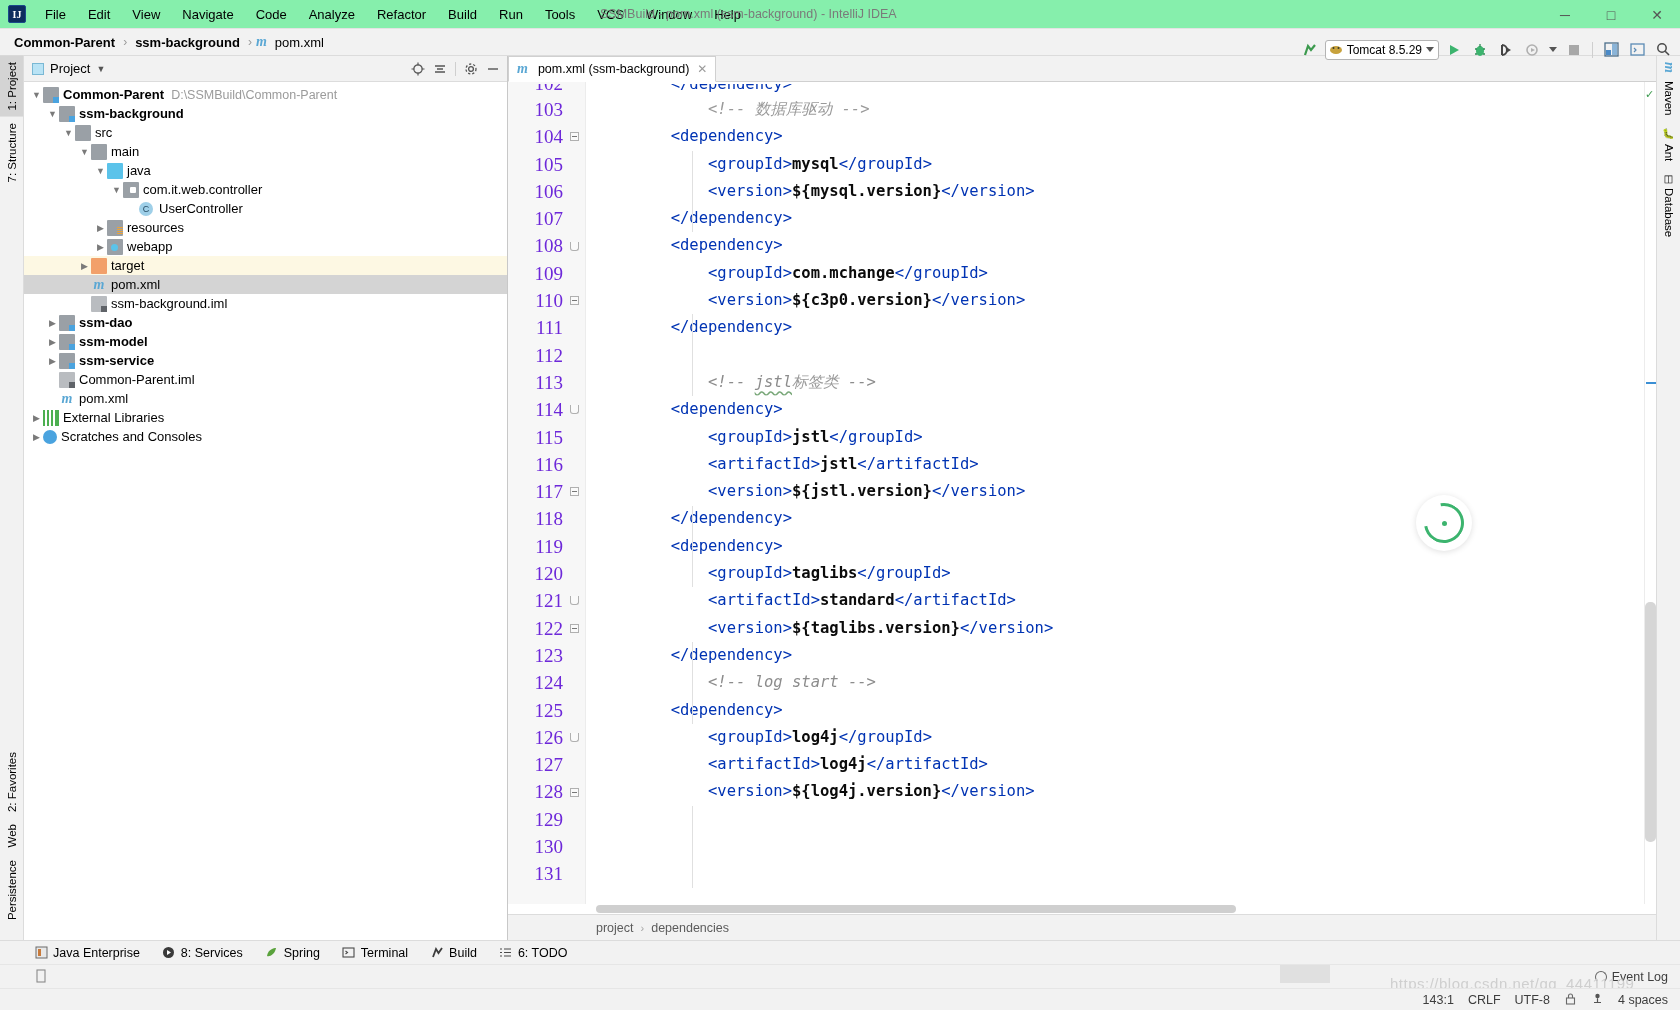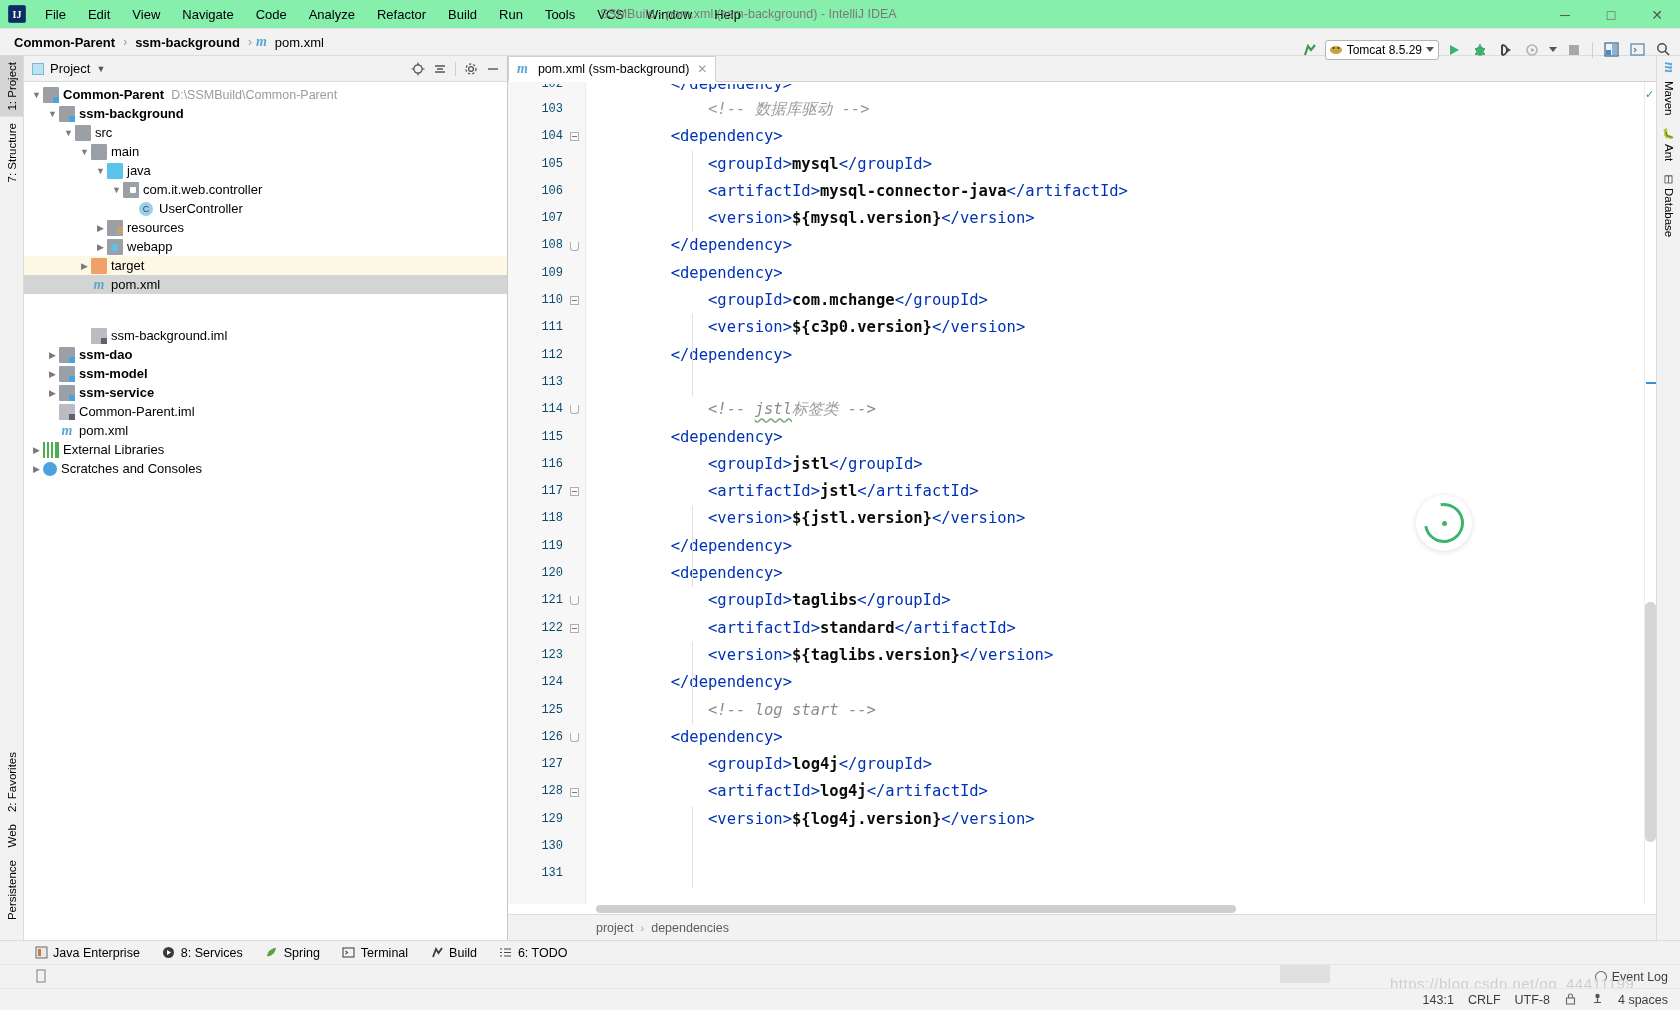--- a/index.html
+++ b/index.html
@@ -133,22 +133,22 @@
     background:#fff; border:1px solid #d0d0d0; border-bottom:1px solid #fff;
     font-size:12.5px; position:relative; bottom:-1px;
   }
   .tab .x { color:#9a9a9a; font-size:12px; margin-left:2px; }
 
   .edwrap { flex:1; display:flex; min-height:0; position:relative; overflow:hidden; }
   .gutter {
     width:78px; background:#f7f7f7; border-right:1px solid #ececec;
     flex:none; position:relative; text-align:right; padding-top:2px;
   }
-  .gnum { height:27.3px; line-height:27.3px; font-family:Liberation Mono, monospace;
-    font-size:12px; color:#0c4a6e; padding-right:22px; }
+  .gnum { height:27.3px; line-height:27.3px; font-family:Liberation Serif, serif;
+    font-size:19px; color:#6d28d9; padding-right:22px; }
   .folds { position:absolute; right:2px; top:2px; width:18px; }
   .fold { height:27.3px; display:flex; align-items:center; justify-content:center; }
   .fold-box { width:9px;height:9px;border:1px solid #b0b0b0;background:#fafafa;
     display:flex;align-items:center;justify-content:center; }
   .fold-box span { display:block; width:5px;height:1px;background:#777; }
   .fold-bot { width:9px;height:9px;border-left:1px solid #b0b0b0;border-right:1px solid #b0b0b0;
     border-bottom:1px solid #b0b0b0;background:#fafafa;
     display:flex;align-items:center;justify-content:center;border-radius:0 0 3px 3px;}
 
   .code {
@@ -430,21 +430,21 @@
           <div class="trow hl" style="padding-left: 54px;">
             <span class="tarrow">▶</span>
             <span class="ticon ic-folder-orange"></span>
             <span class="tlabel">target</span>
           </div>
           <div class="trow sel" style="padding-left: 54px;">
             <span class="tarrow"></span>
             <span class="ticon ic-maven">m</span>
             <span class="tlabel">pom.xml</span>
           </div>
-          <div class="trow" style="padding-left: 54px; margin-top: 32px;">
+          <div class="trow" style="padding-left: 54px;">
             <span class="tarrow"></span>
             <span class="ticon ic-iml"></span>
             <span class="tlabel">ssm-background.iml</span>
           </div>
           <div class="trow" style="padding-left: 22px;">
             <span class="tarrow">▶</span>
             <span class="ticon ic-mod"></span>
             <span class="tlabel bold">ssm-dao</span>
           </div>
           <div class="trow" style="padding-left: 22px;">
@@ -580,21 +580,20 @@
               <div class="fold"></div>
               <div class="fold"></div>
               <div class="fold"></div>
             </div>
         </div>
         <div class="code" id="code">
             <div class="cline" style="height: 12px; line-height: 0px; overflow: hidden;"><span class="tk-tag">        &lt;/dependency&gt;</span></div>
             <div class="cline"><span class="tk-cmt-cn">            &lt;!-- 数据库驱动 --&gt;</span></div>
             <div class="cline"><span class="tk-tag">        &lt;dependency&gt;</span></div>
             <div class="cline"><span class="tk-tag">            &lt;groupId&gt;</span><span class="tk-txt">mysql</span><span class="tk-tag">&lt;/groupId&gt;</span></div>
-            <div class="cline"><span class="tk-tag">            &lt;artifactId&gt;</span><span class="tk-txt">mysql-connector-java</span><span class="tk-tag">&lt;/artifactId&gt;</span></div>
             <div class="cline"><span class="tk-tag">            &lt;version&gt;</span><span class="tk-txt">${mysql.version}</span><span class="tk-tag">&lt;/version&gt;</span></div>
             <div class="cline"><span class="tk-tag">        &lt;/dependency&gt;</span></div>
             <div class="cline"><span class="tk-tag">        &lt;dependency&gt;</span></div>
             <div class="cline"><span class="tk-tag">            &lt;groupId&gt;</span><span class="tk-txt">com.mchange</span><span class="tk-tag">&lt;/groupId&gt;</span></div>
             <div class="cline"><span class="tk-tag">            &lt;version&gt;</span><span class="tk-txt">${c3p0.version}</span><span class="tk-tag">&lt;/version&gt;</span></div>
             <div class="cline"><span class="tk-tag">        &lt;/dependency&gt;</span></div>
             <div class="cline">&nbsp;</div>
             <div class="cline"><span class="tk-cmt">            &lt;!-- </span><span class="tk-cmt squig">jstl</span><span class="tk-cmt-cn">标签类</span><span class="tk-cmt"> --&gt;</span></div>
             <div class="cline"><span class="tk-tag">        &lt;dependency&gt;</span></div>
             <div class="cline"><span class="tk-tag">            &lt;groupId&gt;</span><span class="tk-txt">jstl</span><span class="tk-tag">&lt;/groupId&gt;</span></div>

